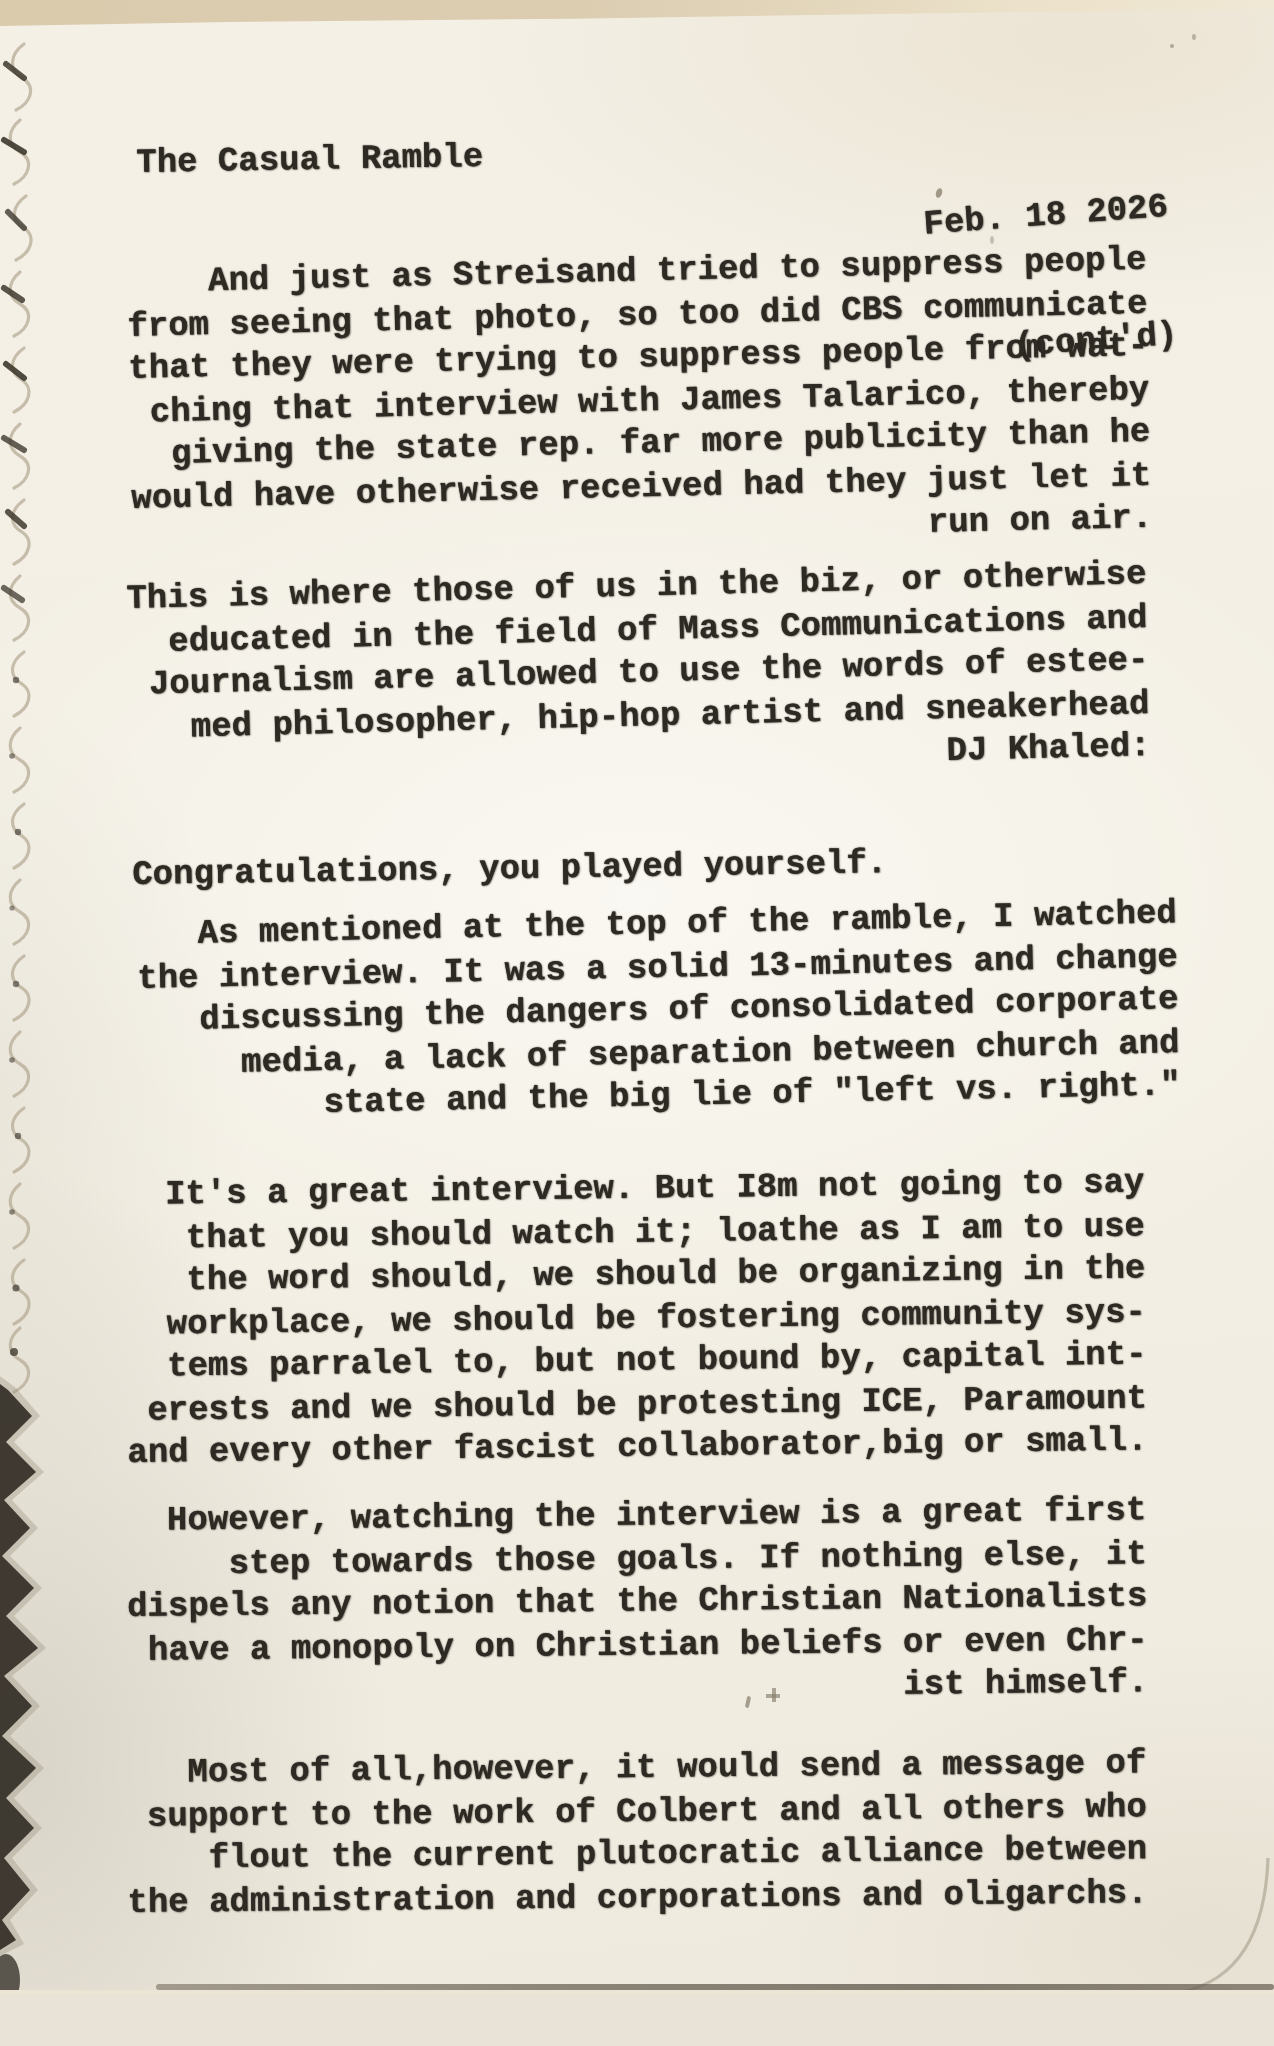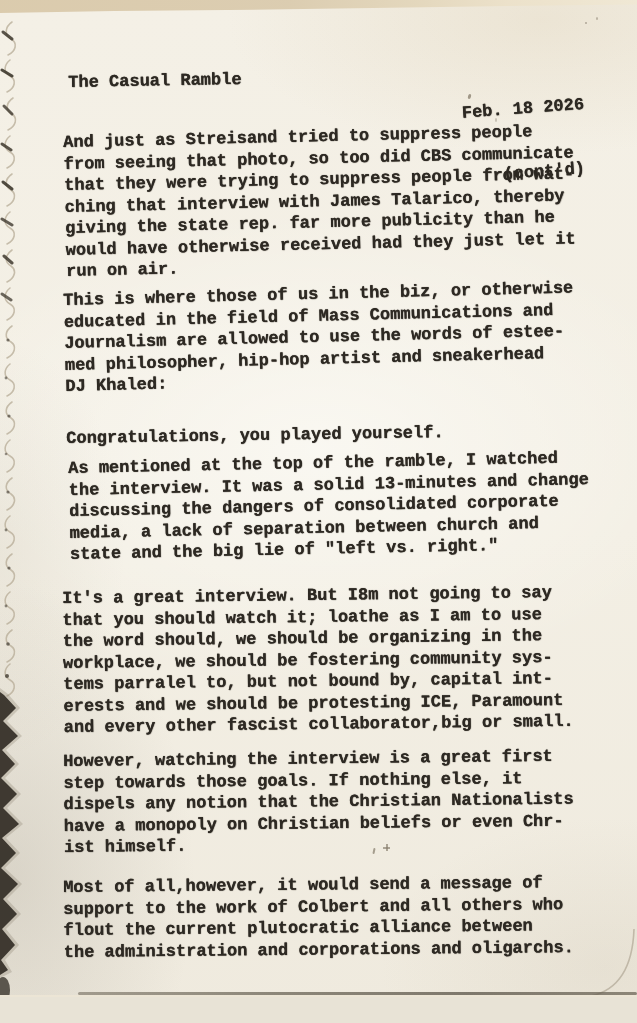--- a/index.html
+++ b/index.html
@@ -10,20 +10,21 @@
   }
   .paper{
     position:relative;width:637px;height:997px;overflow:hidden;
     background:
       radial-gradient(ellipse 260px 420px at 2% 88%, rgba(125,118,104,0.20), transparent 70%),
       radial-gradient(ellipse 180px 300px at 0% 55%, rgba(150,140,118,0.10), transparent 70%),
       radial-gradient(ellipse 420px 180px at 85% 2%, rgba(214,198,166,0.28), transparent 75%),
       radial-gradient(ellipse 500px 300px at 50% 45%, rgba(255,255,252,0.55), transparent 80%),
       radial-gradient(ellipse 300px 200px at 95% 97%, rgba(190,180,158,0.18), transparent 75%),
       linear-gradient(176deg,#f4f0e6 0%,#f3efe4 55%,#efeade 100%);
+    text-align: right;
   }
   
   .top-edge{
     position:absolute;top:0;left:0;width:637px;height:13px;
     background:linear-gradient(to right,#d8c7a7 0%,#d9c9ab 45%,#e2d5b9 65%,#ece1c9 80%,#f0e8d4 100%);
     clip-path:polygon(0 0,100% 0,100% 34%,72% 52%,45% 72%,18% 85%,0 100%);
     opacity:.9;
   }
   
   .bottom-edge{

